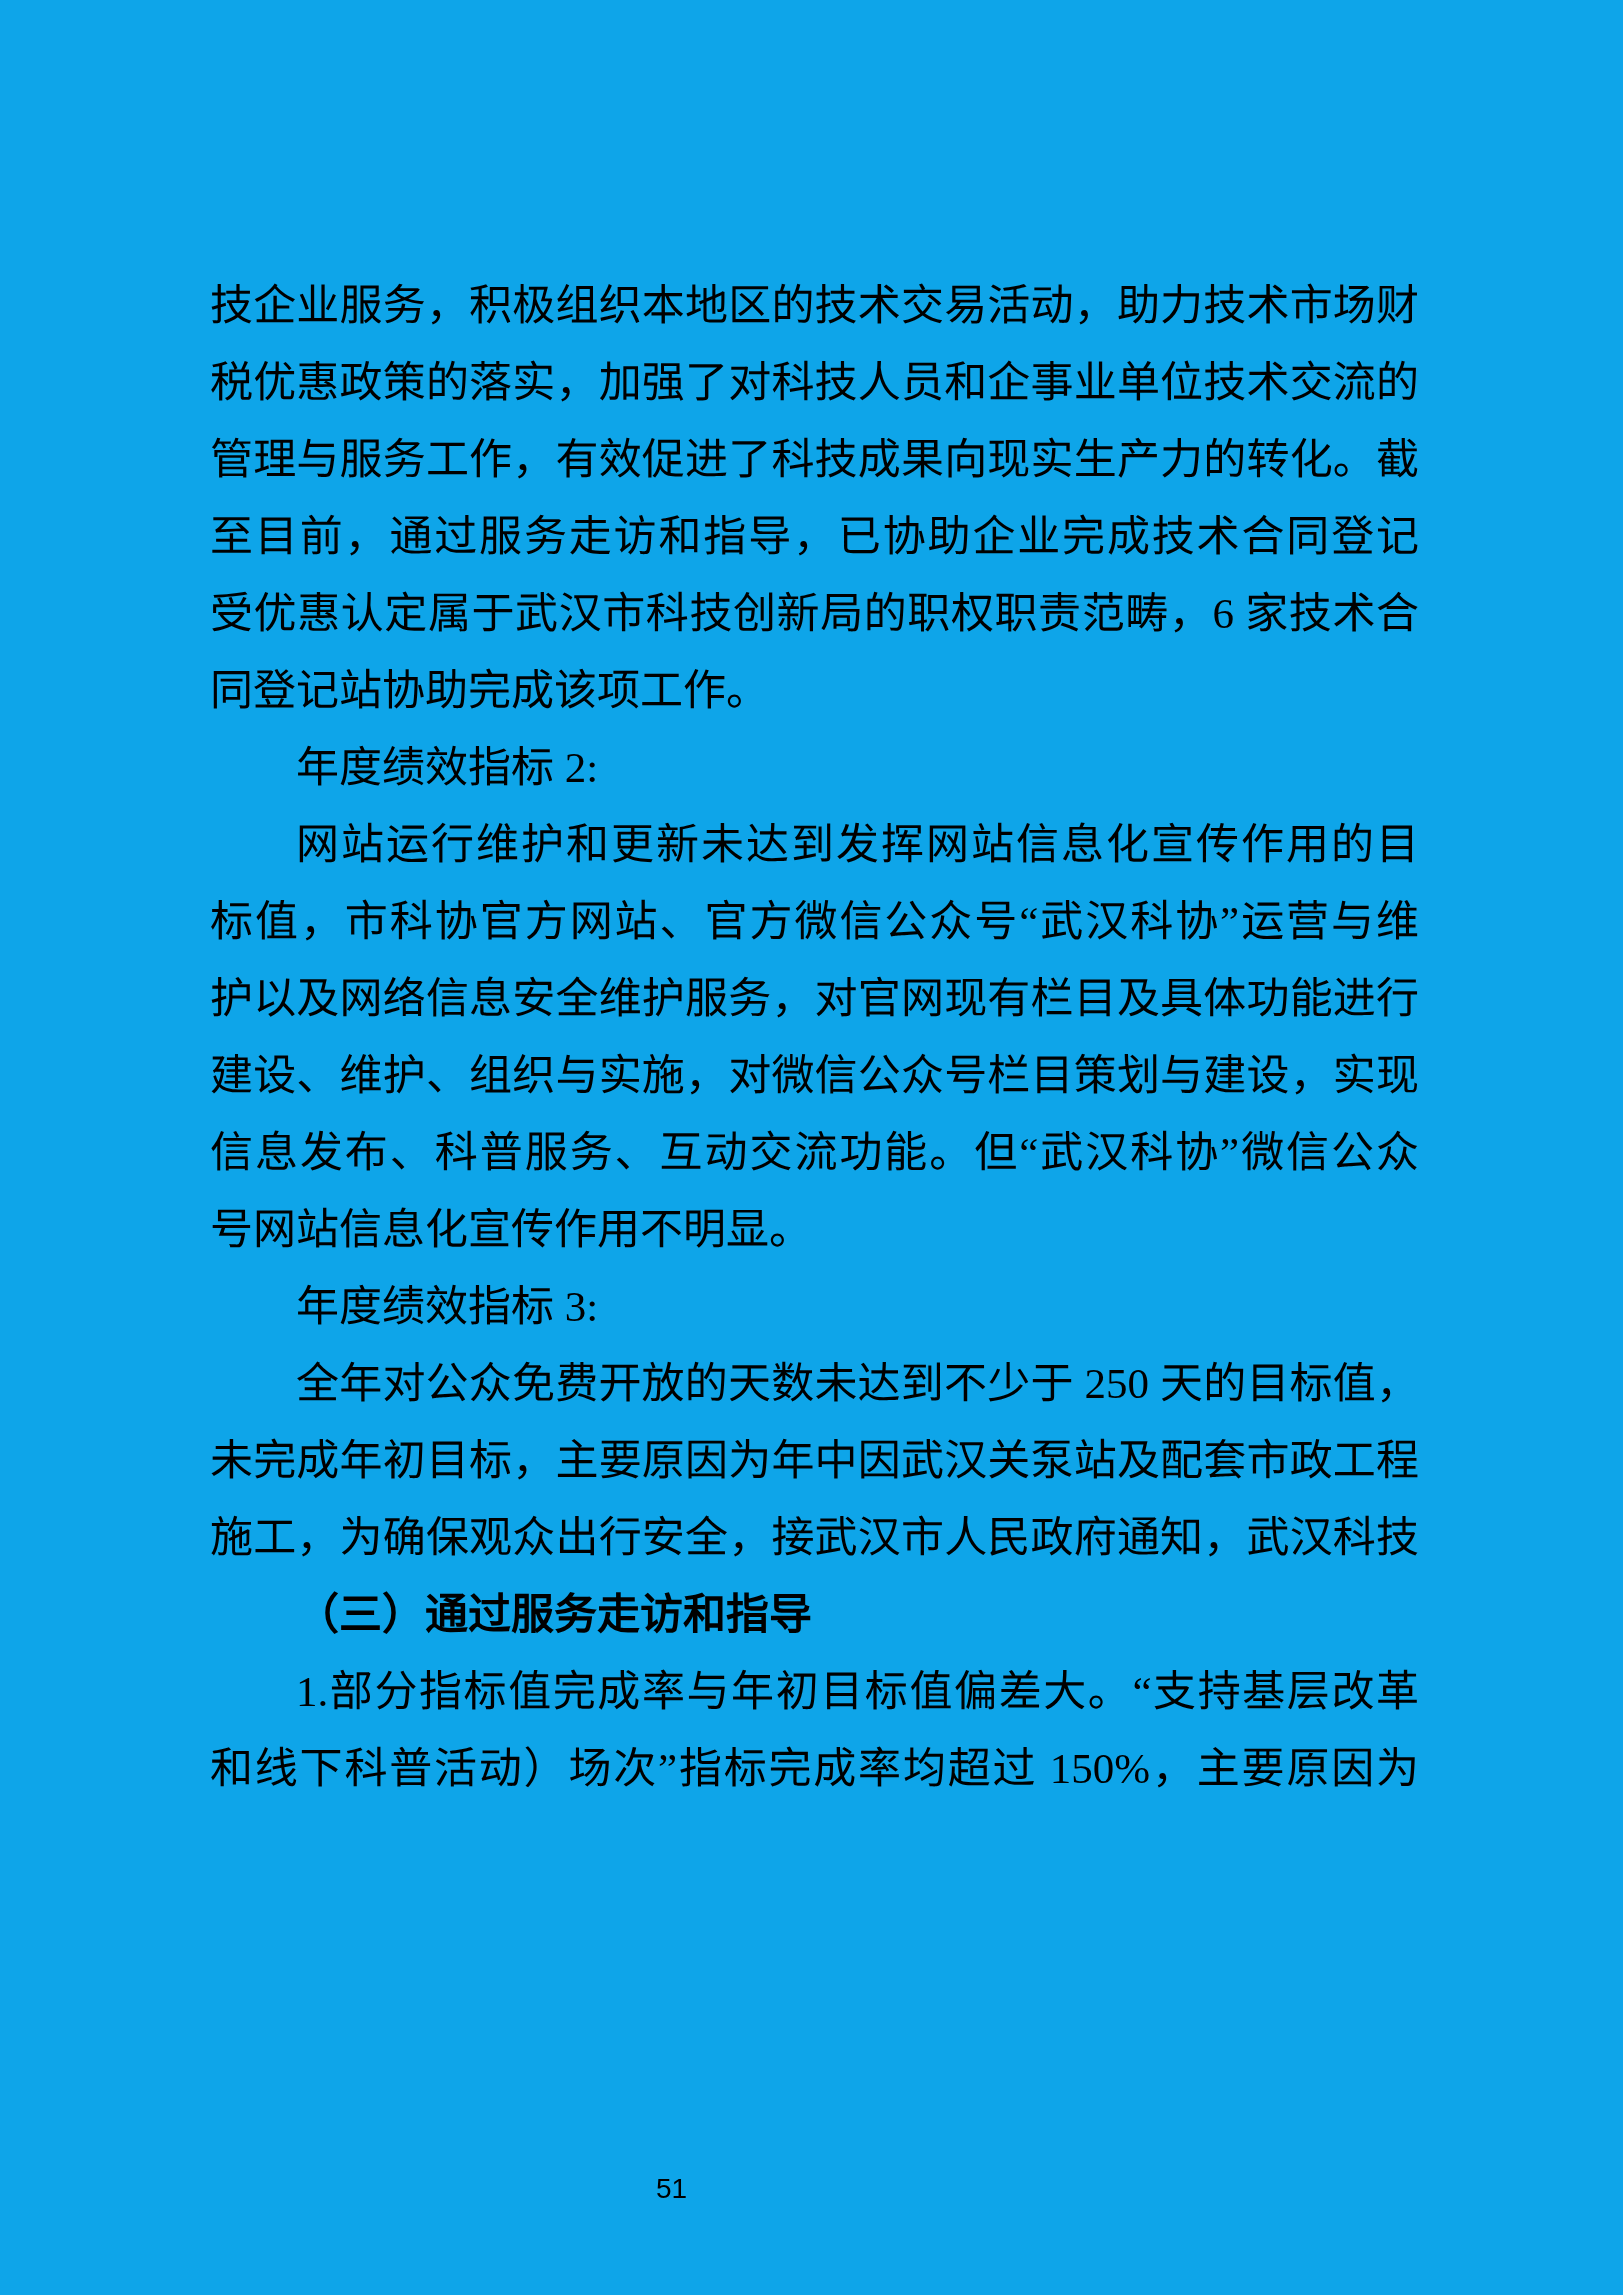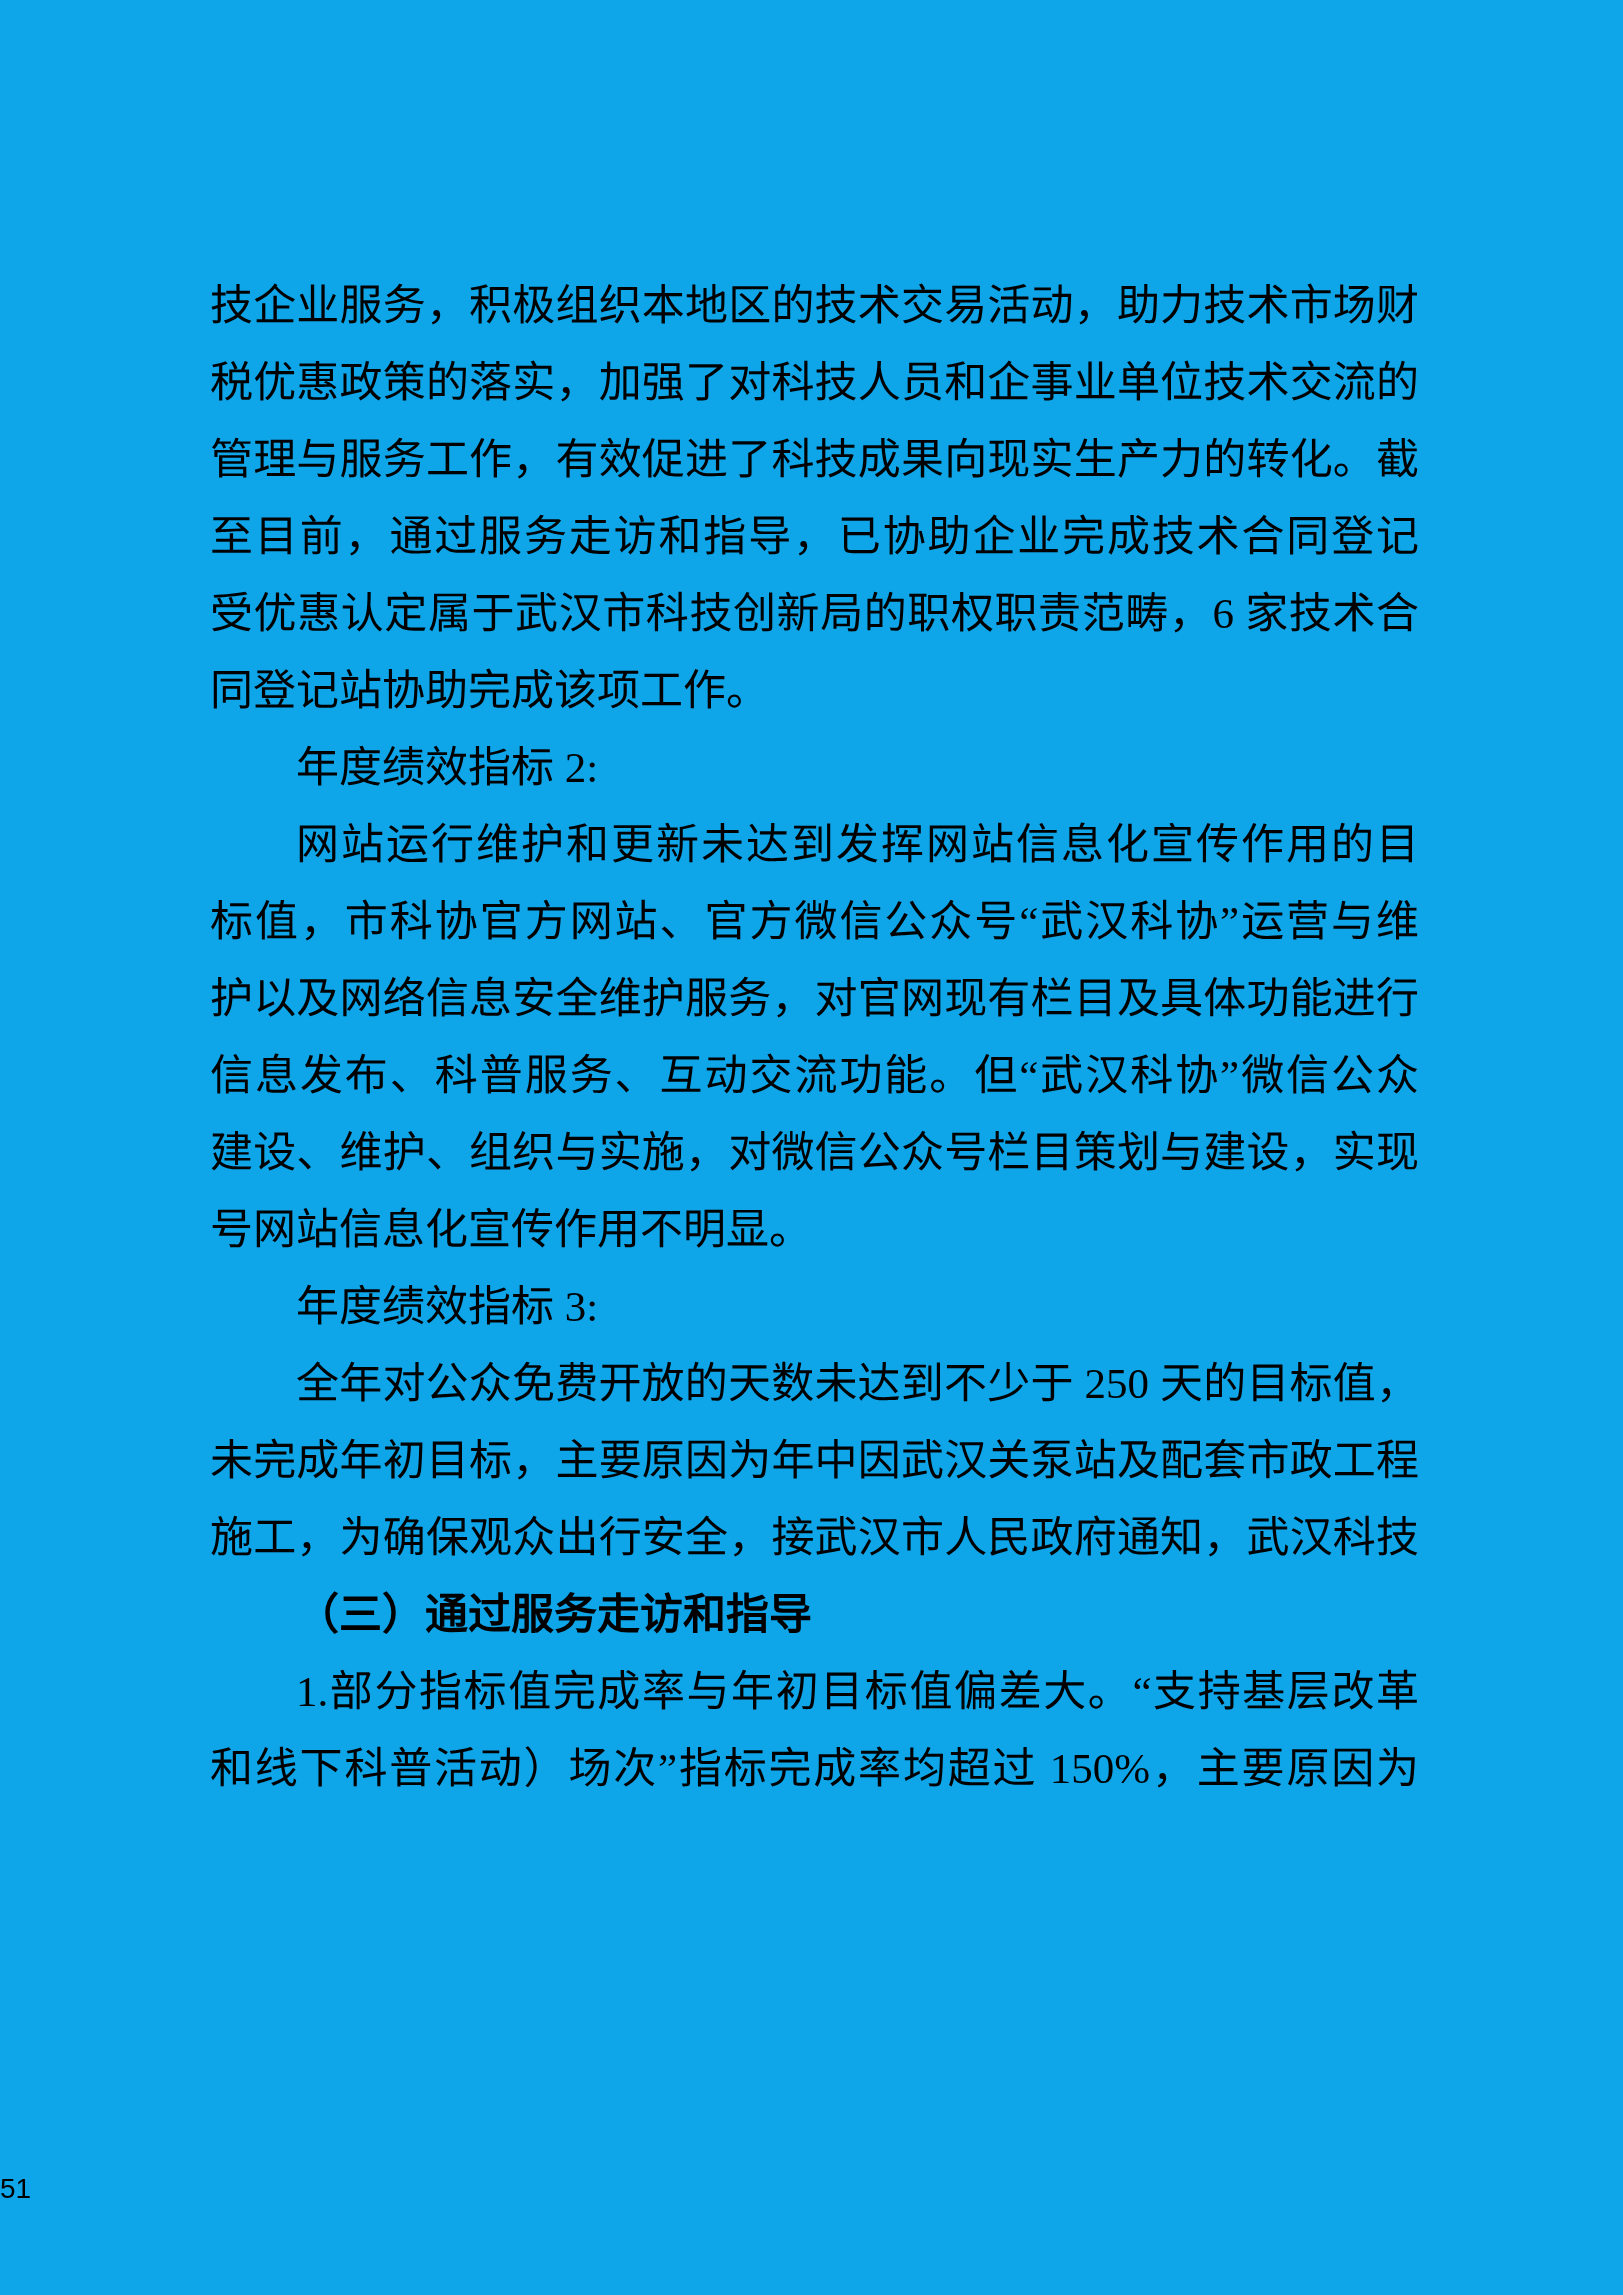--- a/index.html
+++ b/index.html
@@ -47,21 +47,21 @@
   }
   
   .line.heading {
     font-weight: bold;
   }
   .page-number {
     position: absolute;
     left: 0;
     top: 2172px;
     width: 1343px;
-    text-align: left;
+    text-align: center;
     font-family: "Liberation Sans", "DejaVu Sans", sans-serif;
     font-size: 28px;
     line-height: 33px;
     color: #000000;
   }
 </style>
 </head>
 <body>
 
 <div class="page">
@@ -69,22 +69,22 @@
       <div class="line stretch">技企业服务，积极组织本地区的技术交易活动，助力技术市场财</div>
       <div class="line stretch">税优惠政策的落实，加强了对科技人员和企事业单位技术交流的</div>
       <div class="line stretch">管理与服务工作，有效促进了科技成果向现实生产力的转化。截</div>
       <div class="line stretch">至目前，通过服务走访和指导，已协助企业完成技术合同登记</div>
       <div class="line stretch">受优惠认定属于武汉市科技创新局的职权职责范畴，6 家技术合</div>
       <div class="line">同登记站协助完成该项工作。</div>
       <div class="line indent">年度绩效指标 2:</div>
       <div class="line indent stretch">网站运行维护和更新未达到发挥网站信息化宣传作用的目</div>
       <div class="line stretch">标值，市科协官方网站、官方微信公众号“武汉科协”运营与维</div>
       <div class="line stretch">护以及网络信息安全维护服务，对官网现有栏目及具体功能进行</div>
+      <div class="line stretch">建设、维护、组织与实施，对微信公众号栏目策划与建设，实现</div>
       <div class="line stretch">信息发布、科普服务、互动交流功能。但“武汉科协”微信公众</div>
-      <div class="line stretch">建设、维护、组织与实施，对微信公众号栏目策划与建设，实现</div>
       <div class="line">号网站信息化宣传作用不明显。</div>
       <div class="line indent">年度绩效指标 3:</div>
       <div class="line indent stretch">全年对公众免费开放的天数未达到不少于 250 天的目标值，</div>
       <div class="line stretch">未完成年初目标，主要原因为年中因武汉关泵站及配套市政工程</div>
       <div class="line stretch">施工，为确保观众出行安全，接武汉市人民政府通知，武汉科技</div>
       <div class="line heading indent">（三）通过服务走访和指导</div>
       <div class="line indent stretch">1.部分指标值完成率与年初目标值偏差大。“支持基层改革</div>
       <div class="line stretch">和线下科普活动）场次”指标完成率均超过 150%，主要原因为</div>
     </main>
   <div class="page-number">51</div>

